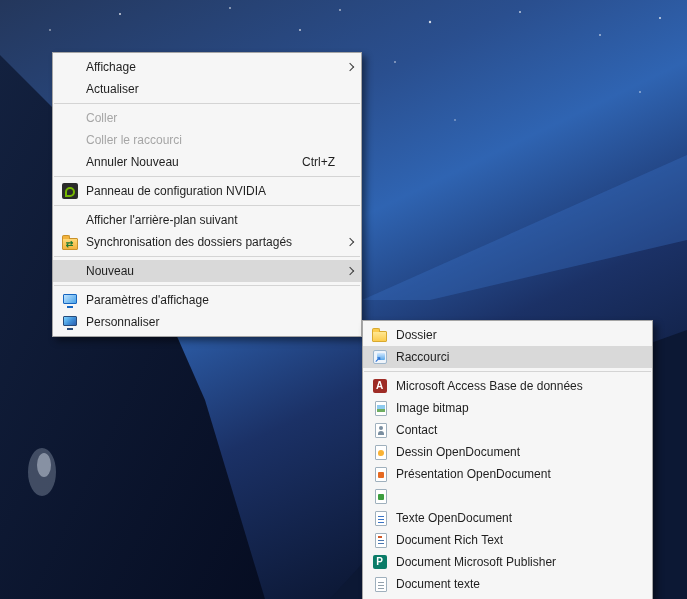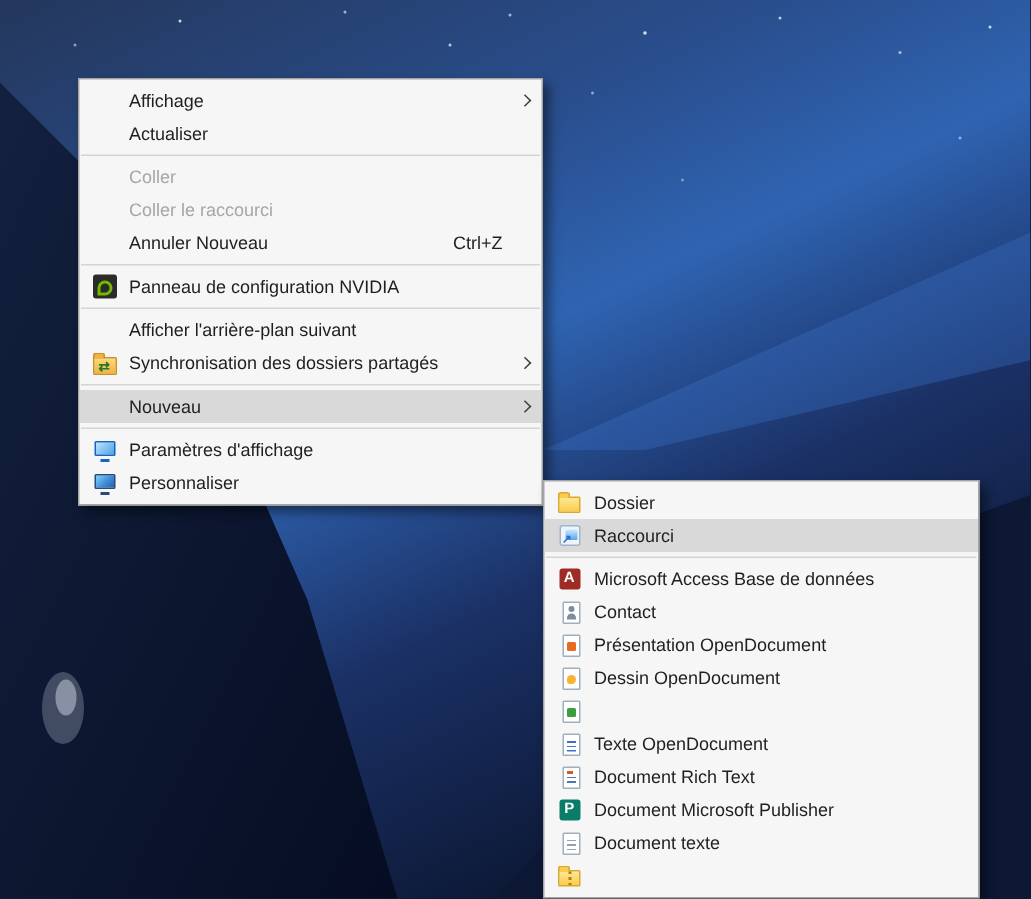--- a/index.html
+++ b/index.html
@@ -241,37 +241,44 @@
         <div class="menu-sep"></div>
         <div class="menu-item">
           <span class="icon-slot">
             <span class="icon access-icon"></span>
           </span>
           <span class="label">Microsoft Access Base de données</span>
           <span class="chevron-slot"></span>
         </div>
         <div class="menu-item">
           <span class="icon-slot">
+            <span class="icon bitmap-icon"></span>
+          </span>
+          <span class="label">Image bitmap</span>
+          <span class="chevron-slot"></span>
+        </div>
+        <div class="menu-item">
+          <span class="icon-slot">
             <span class="icon contact-icon"></span>
           </span>
           <span class="label">Contact</span>
           <span class="chevron-slot"></span>
         </div>
         <div class="menu-item">
           <span class="icon-slot">
+            <span class="icon odf-draw-icon"></span>
+          </span>
+          <span class="label">Dessin OpenDocument</span>
+          <span class="chevron-slot"></span>
+        </div>
+        <div class="menu-item">
+          <span class="icon-slot">
             <span class="icon odf-presentation-icon"></span>
           </span>
           <span class="label">Présentation OpenDocument</span>
-          <span class="chevron-slot"></span>
-        </div>
-        <div class="menu-item">
-          <span class="icon-slot">
-            <span class="icon odf-draw-icon"></span>
-          </span>
-          <span class="label">Dessin OpenDocument</span>
           <span class="chevron-slot"></span>
         </div>
         <div class="menu-item">
           <span class="icon-slot">
             <span class="icon odf-spreadsheet-icon"></span>
           </span>
           <span class="chevron-slot"></span>
         </div>
         <div class="menu-item">
           <span class="icon-slot">

